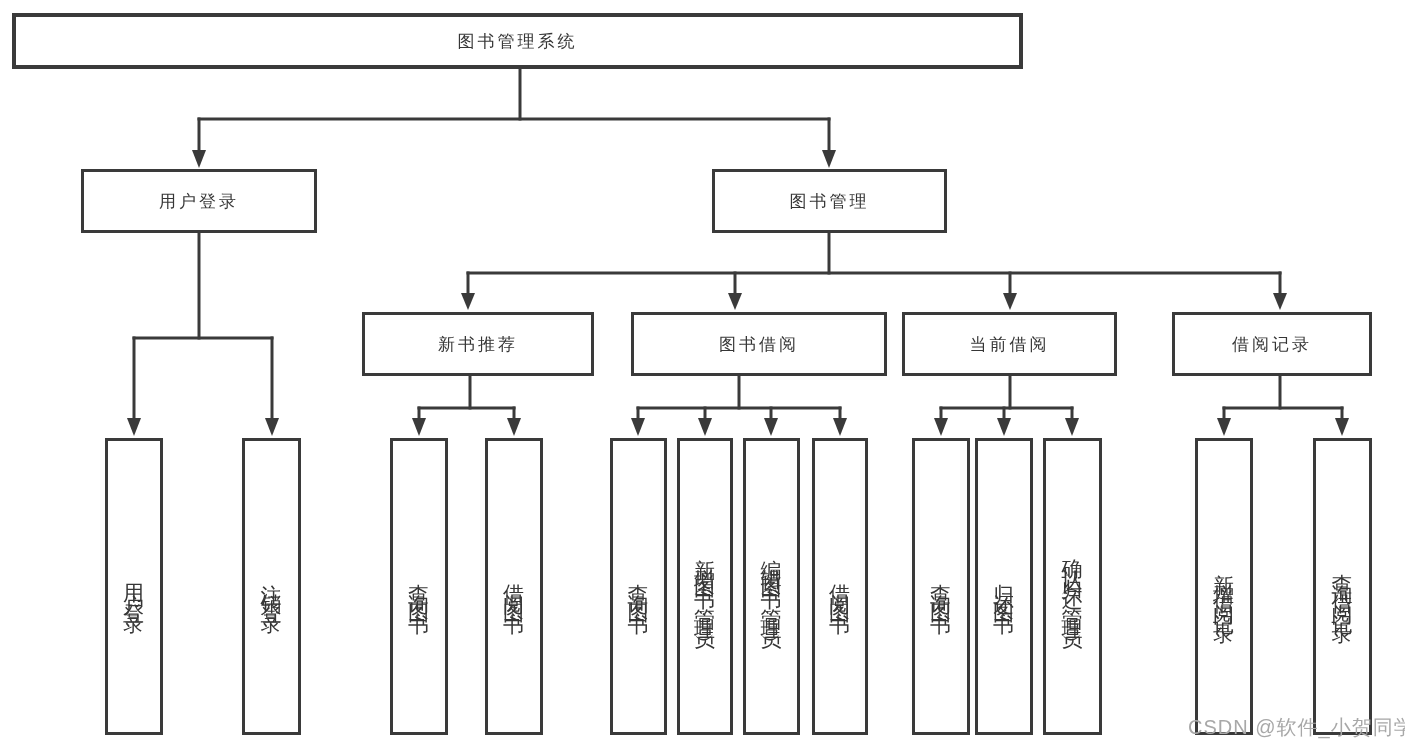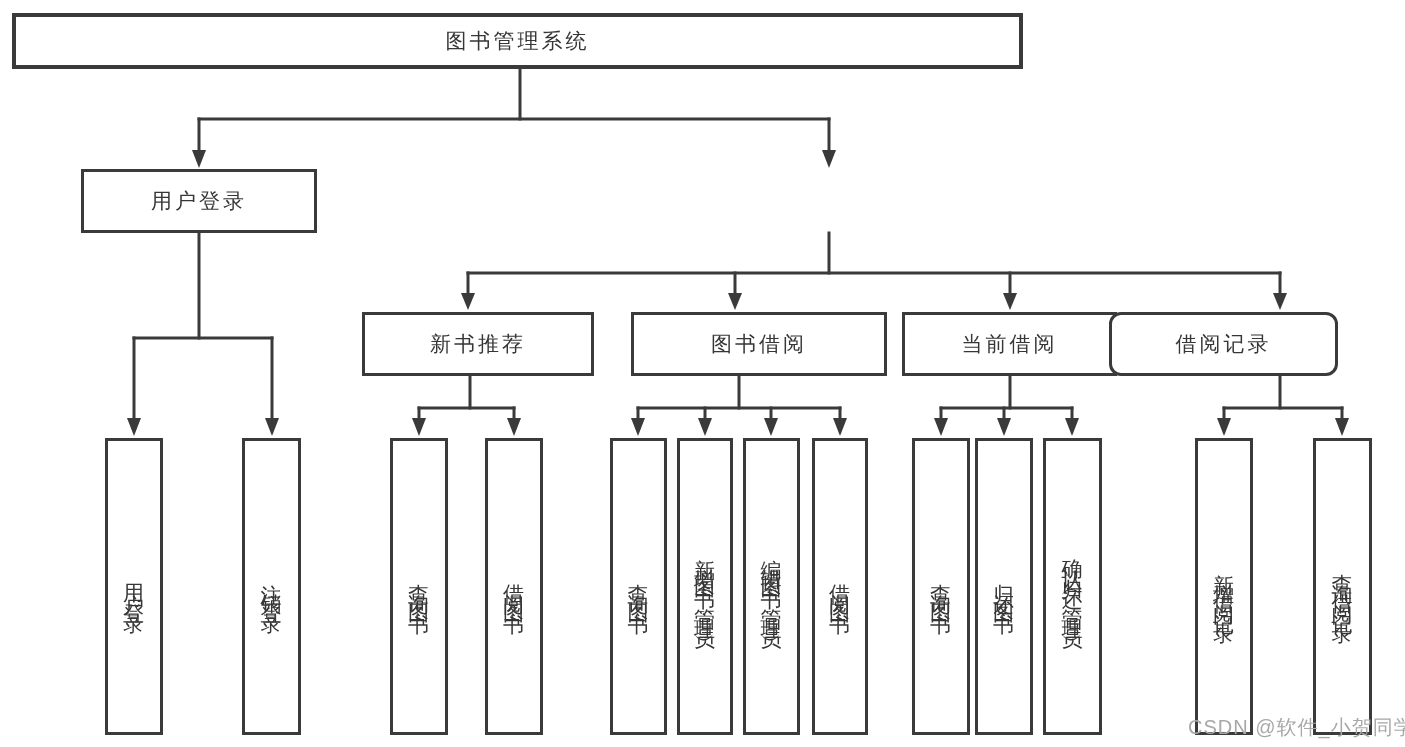--- a/index.html
+++ b/index.html
@@ -20,21 +20,21 @@
   svg.wires polygon{fill:var(--line);stroke:none;}
   .box{
     position:absolute;box-sizing:border-box;background:#fff;
     border:3px solid var(--line);z-index:2;
     display:flex;align-items:center;justify-content:center;
     color:var(--text);
   }
   .box.root{left:12px;top:13px;width:1011px;height:56px;border-width:4px;}
   .box.mid{top:312px;height:64px;}
   .box.lvl2{top:169px;height:64px;}
-  .hlabel{font-size:21px;letter-spacing:3px;white-space:nowrap;}
+  .hlabel{font-size:17px;letter-spacing:3px;white-space:nowrap;}
   .box.leaf{top:438px;height:297px;}
   .vtext{
     writing-mode:vertical-rl;text-orientation:mixed;
     font-size:21px;line-height:1;letter-spacing:10px;white-space:nowrap;
   }
   .watermark{
     position:absolute;left:1188px;top:714px;z-index:5;
     font-size:20px;letter-spacing:1px;color:var(--watermark);
     pointer-events:none;white-space:nowrap;
   }
@@ -120,31 +120,34 @@
     </g>
   </svg>
 
   <div class="box root">
     <span class="hlabel">图书管理系统</span>
   </div>
 
   <div class="box lvl2" style="left:81px;width:236px;">
     <span class="hlabel">用户登录</span>
   </div>
+  <div class="box lvl2" style="left:712px;width:235px;">
+    <span class="hlabel">图书管理</span>
+  </div>
 
   <div class="box mid" style="left:362px;width:232px;">
     <span class="hlabel">新书推荐</span>
   </div>
   <div class="box mid" style="left:631px;width:256px;">
     <span class="hlabel">图书借阅</span>
   </div>
   <div class="box mid" style="left:902px;width:215px;">
     <span class="hlabel">当前借阅</span>
   </div>
-  <div class="box mid" style="left:1109px;width:229px;border-radius:12px;">
+  <div class="box mid" style="left:1172px;width:200px;">
     <span class="hlabel">借阅记录</span>
   </div>
 
   <div class="box leaf" style="left:105px;width:58px;">
     <span class="vtext">用户登录</span>
   </div>
   <div class="box leaf" style="left:242px;width:59px;">
     <span class="vtext">注销登录</span>
   </div>
   <div class="box leaf" style="left:390px;width:58px;">

